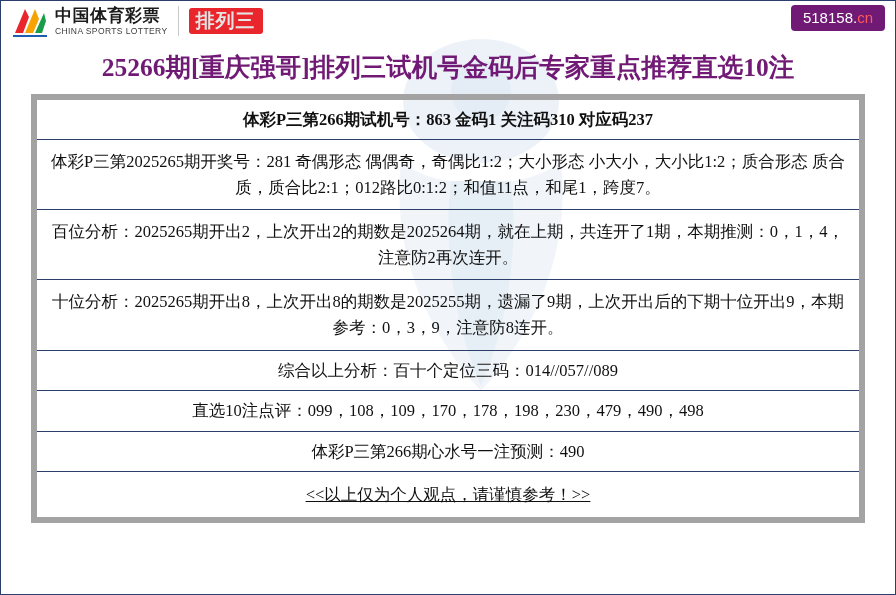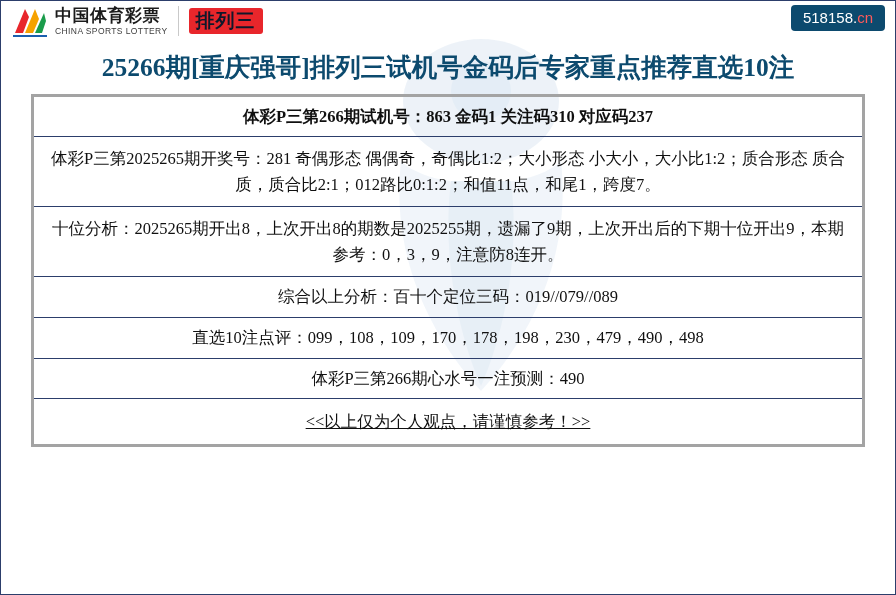--- a/index.html
+++ b/index.html
@@ -76,58 +76,58 @@
     margin-top: 3px;
   }
   .brand-sep {
     width: 1px;
     height: 30px;
     background: #c9c9c9;
     margin: 0 4px;
   }
   .game-badge {
     background: #e8262b;
-    color: #0f172a;
+    color: #e5e5e5;
     font-family: "Liberation Sans", "DejaVu Sans", sans-serif;
     font-size: 19px;
     font-weight: bold;
     padding: 3px 7px 4px 7px;
     border-radius: 3px;
     letter-spacing: 1px;
     line-height: 1.05;
   }
   .site-tag {
-    background: #0c4a6e;
+    background: #701a75;
     color: #ffffff;
     font-family: "Liberation Sans", "DejaVu Sans", sans-serif;
     font-size: 15px;
     padding: 4px 12px 5px 12px;
     border-radius: 4px;
     margin-top: 2px;
   }
   .site-tag .dom {
     color: #ff5b5b;
   }
   h1.title {
     position: relative;
     z-index: 2;
     margin: 2px 0 10px 0;
     text-align: center;
     font-size: 25.5px;
     font-weight: bold;
-    color: #0c4a6e;
+    color: #701a75;
     letter-spacing: 0px;
     line-height: 1.2;
     font-family: "Liberation Serif", "DejaVu Serif", serif;
   }
   .content-box {
     position: relative;
     z-index: 2;
     margin: 0 30px;
-    border: 3px solid #a3a3a3;
+    border: 6px solid #a3a3a3;
     background: transparent;
     box-sizing: border-box;
   }
   .row {
     border-bottom: 1px solid #2c3e6b;
     padding: 9px 12px;
     font-size: 16.5px;
     color: #101010;
     line-height: 1.55;
     box-sizing: border-box;
@@ -184,20 +184,21 @@
       <div class="game-badge">排列三</div>
     </div>
     <div class="site-tag"><span>518158.</span><span class="dom">cn</span></div>
   </div>
 
   <h1 class="title">25266期[重庆强哥]排列三试机号金码后专家重点推荐直选10注</h1>
 
   <div class="content-box">
     <div class="row center bold small-pad">体彩P三第266期试机号：863  金码1 关注码310 对应码237</div>
     <div class="row justify">体彩P三第2025265期开奖号：281 奇偶形态 偶偶奇，奇偶比1:2；大小形态 小大小，大小比1:2；质合形态 质合质，质合比2:1；012路比0:1:2；和值11点，和尾1，跨度7。</div>
+    <div class="row justify">百位分析：2025265期开出2，上次开出2的期数是2025264期，就在上期，共连开了1期，本期推测：0，1，4，注意防2再次连开。</div>
     <div class="row justify">十位分析：2025265期开出8，上次开出8的期数是2025255期，遗漏了9期，上次开出后的下期十位开出9，本期参考：0，3，9，注意防8连开。</div>
-    <div class="row center small-pad">综合以上分析：百十个定位三码：019//079//089</div>
+    <div class="row center small-pad">综合以上分析：百十个定位三码：014//057//089</div>
     <div class="row center small-pad">直选10注点评：099，108，109，170，178，198，230，479，490，498</div>
     <div class="row center small-pad">体彩P三第266期心水号一注预测：490</div>
     <div class="row center footnote">&lt;&lt;以上仅为个人观点，请谨慎参考！&gt;&gt;</div>
   </div>
 
 </div>
 
 </body></html>

